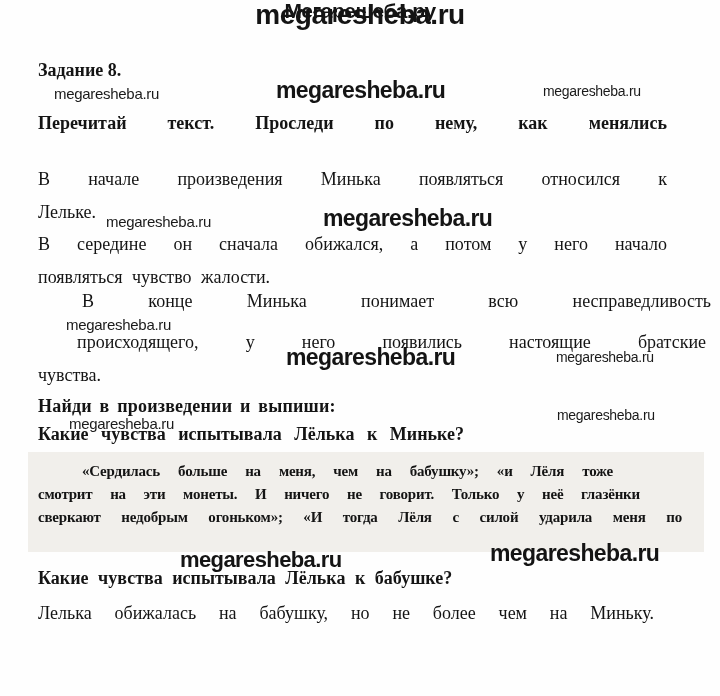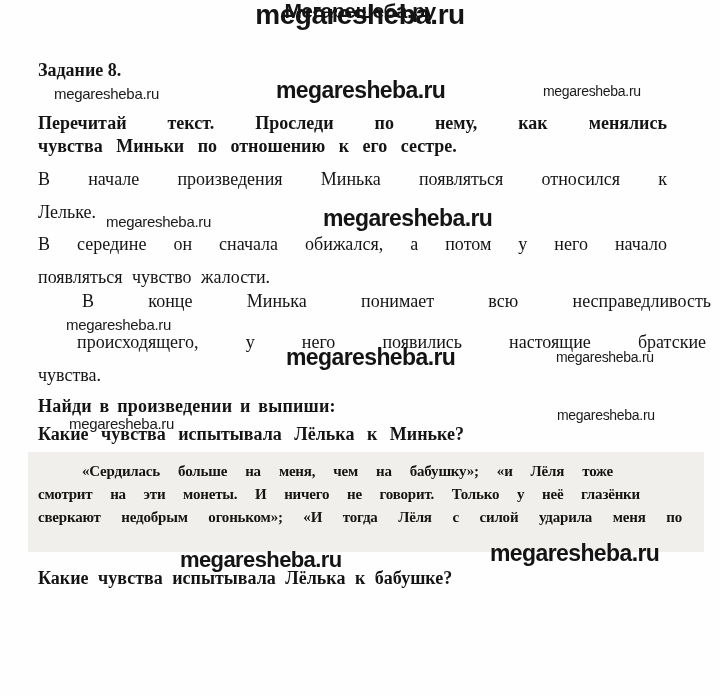--- a/index.html
+++ b/index.html
@@ -38,21 +38,20 @@
 
   <div class="l header-wm">megaresheba.ru</div>
 
   <div class="l b body-line" style="left:38px;top:61px;">Задание 8.</div>
 
   <div class="l wm-s" style="left:54px;top:86px;">megaresheba.ru</div>
   <div class="l wm-b" style="left:276px;top:78px;">megaresheba.ru</div>
   <div class="l wm-s2" style="left:543px;top:84px;">megaresheba.ru</div>
 
   <div class="l b body-line just" style="left:38px;top:104px;width:629px;margin-top:10px;">Перечитай текст. Проследи по нему, как менялись</div>
-  <div class="l b body-line" style="left:38px;top:137px;word-spacing:9px;">чувства Миньки по отношению к его сестре.</div>
 
   <div class="l body-line just" style="left:38px;top:170px;width:629px;">В начале произведения Минька появляться относился к</div>
   <div class="l body-line" style="left:38px;top:203px;">Лельке.</div>
 
   <div class="l wm-s" style="left:106px;top:214px;">megaresheba.ru</div>
   <div class="l wm-b" style="left:323px;top:206px;">megaresheba.ru</div>
 
   <div class="l body-line just" style="left:38px;top:235px;width:629px;">В середине он сначала обижался, а потом у него начало</div>
   <div class="l body-line" style="left:38px;top:268px;word-spacing:5px;">появляться чувство  жалости.</div>
 
@@ -71,16 +70,17 @@
 
   <div class="quote-bg"></div>
   <div class="l quote-line just" style="left:82px;top:464px;width:531px;">«Сердилась больше на меня, чем на бабушку»; «и Лёля тоже</div>
   <div class="l quote-line just" style="left:38px;top:487px;width:602px;">смотрит на эти монеты. И ничего не говорит. Только у неё глазёнки</div>
   <div class="l quote-line just" style="left:38px;top:510px;width:644px;">сверкают недобрым огоньком»; «И тогда Лёля с силой ударила меня по</div>
 
   <div class="l wm-b" style="left:180px;top:548px;font-size:22px;">megaresheba.ru</div>
   <div class="l wm-b" style="left:490px;top:541px;">megaresheba.ru</div>
 
   <div class="l b body-line" style="left:38px;top:569px;word-spacing:5px;">Какие чувства испытывала Лёлька к бабушке?</div>
+  <div class="l body-line just" style="left:38px;top:604px;width:616px;">Лелька обижалась на бабушку, но не более чем на Миньку.</div>
 
   <div class="l footer-wm">Мегарешеба.ру</div>
 
 </div>
 
 </body></html>

